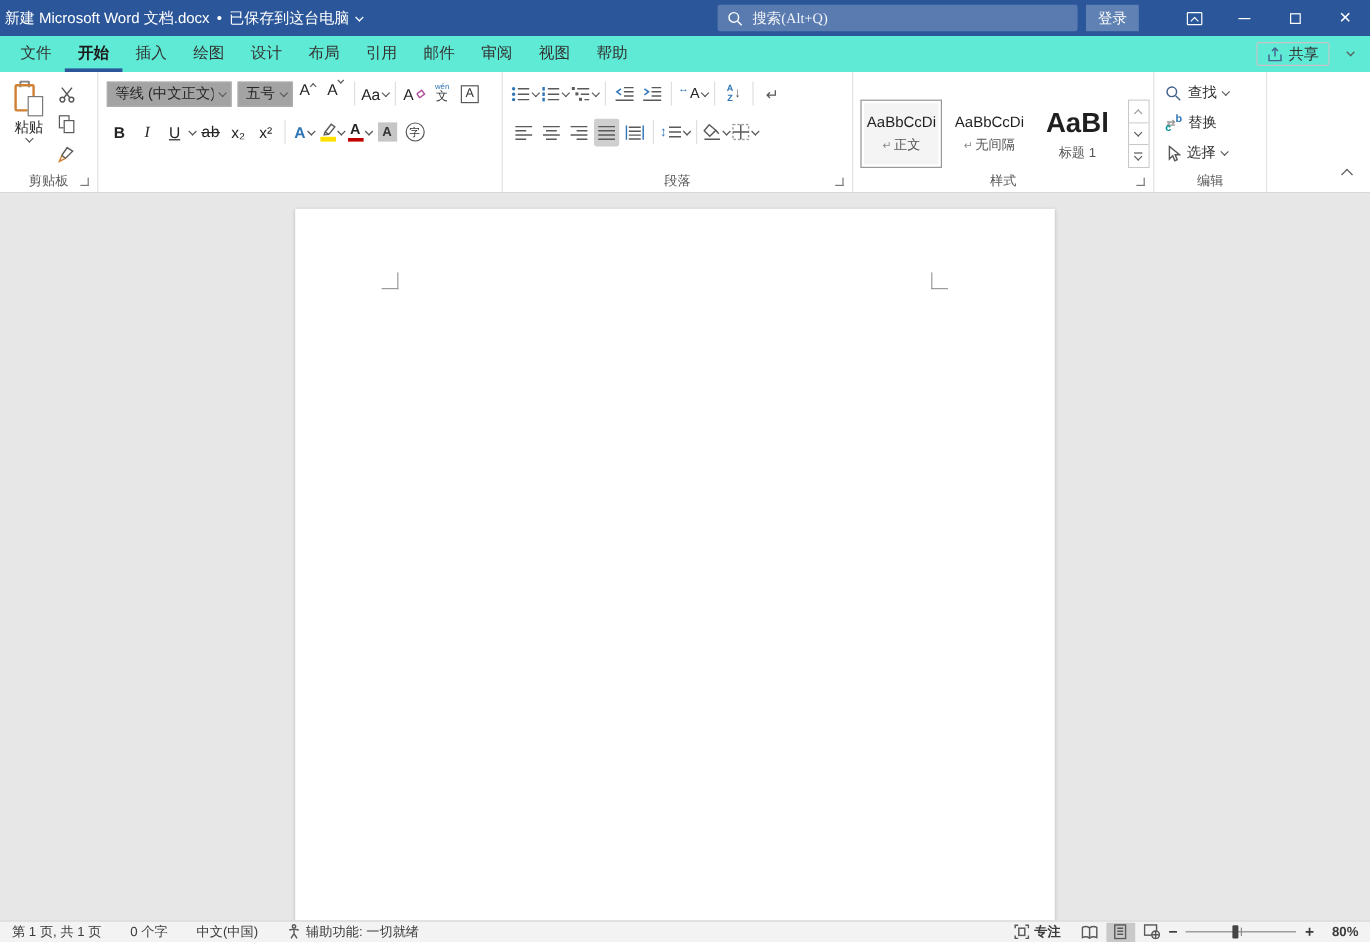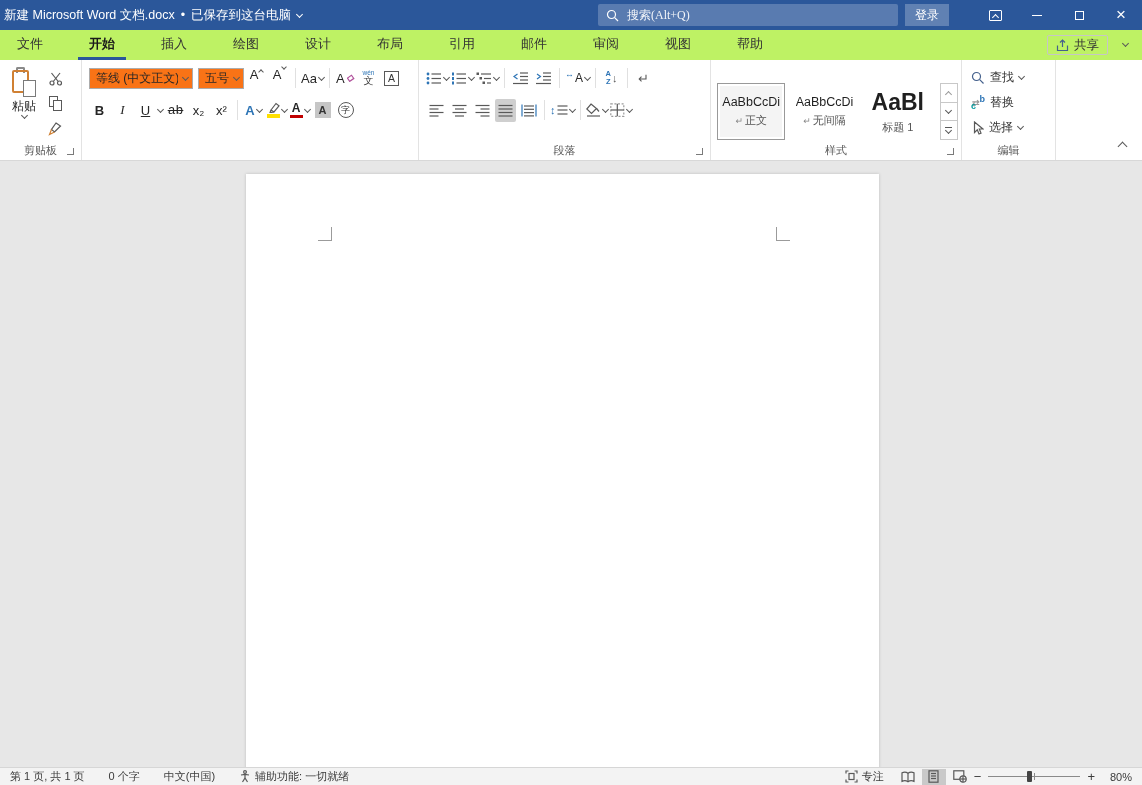--- a/index.html
+++ b/index.html
@@ -32,21 +32,21 @@
            display:flex; align-items:center; justify-content:center; font-size:12px; cursor:pointer; }
   .winbtns { position:absolute; right:0; top:0; height:30px; display:flex; align-items:center; }
   .winbtn { width:42px; height:30px; display:flex; align-items:center; justify-content:center; cursor:pointer; }
   .maxbox { width:9px; height:9px; border:1px solid #fff; }
   .minbar { width:10px; height:1px; background:#fff; }
   .ribopt { width:13px; height:11px; border:1px solid #fff; border-radius:1px; position:relative; }
   .ribopt:after { content:""; position:absolute; left:3px; top:4px; width:4px; height:4px;
                   border-left:1px solid #fff; border-top:1px solid #fff; transform:rotate(45deg); }
 
   
-  .tabrow { position:absolute; top:30px; left:0; right:0; height:30px; background:#bef264; display:flex; align-items:stretch; padding-left:6px;gap:24px; }
+  .tabrow { position:absolute; top:30px; left:0; right:0; height:30px; background:#5eead4; display:flex; align-items:stretch; padding-left:6px; }
   .tab { display:flex; align-items:center; padding:0 11px; font-size:13px; color:#333; cursor:pointer; border-bottom:3px solid transparent; margin-bottom:0; }
   .tab.active { color:#1a1a1a; font-weight:bold; border-bottom-color:#2b579a; }
   .share { position:absolute; right:34px; top:5px; height:20px; border:1px solid #c6c6c6; border-radius:2px;
            display:flex; align-items:center; gap:5px; padding:0 8px; font-size:12.5px; color:#333; cursor:pointer; }
   .share-cv { position:absolute; right:14px; top:13px; }
 
   
   .ribbon { position:absolute; top:60px; left:0; right:0; height:101px; background:#fff;
             border-bottom:1px solid #d8d8d8; display:flex; }
   .group { position:relative; border-right:1px solid #e3e3e3; display:flex; flex-direction:column; padding:3px 3px 0; }
@@ -54,21 +54,21 @@
   .gfoot { height:20px; display:flex; align-items:center; justify-content:center; font-size:11px; color:#595959; position:relative; }
   .launch { position:absolute; right:4px; bottom:5px; width:7px; height:7px;
             border-right:1.2px solid #7a7a7a; border-bottom:1.2px solid #7a7a7a; cursor:pointer; }
   .rrow { display:flex; align-items:center; gap:2px; height:30px; padding:0 4px; }
   .rbtn { display:inline-flex; align-items:center; justify-content:center; min-width:21px; height:23px;
           font-size:13px; color:#262626; gap:2px; cursor:pointer; background:none; border:none;
           font-family:"Liberation Sans",sans-serif; }
   .rbtn.sel { background:#cfcfcf; border-radius:2px; }
   .vsep { width:1px; height:20px; background:#e0e0e0; margin:0 3px; }
   .combo { display:flex; align-items:center; border:1px solid #acacac; height:21px; padding:0 4px 0 6px;
-           font-size:12px; color:#262626; background:#f97316; cursor:pointer; white-space:nowrap; }
+           font-size:12px; color:#262626; background:#a3a3a3; cursor:pointer; white-space:nowrap; }
   .combo .cv { margin-left:5px; }
   svg.ic { display:block; }
   svg.ic line, svg.ic path, svg.ic rect, svg.ic circle, svg.ic polyline { stroke:#595959; stroke-width:1.2; fill:none; }
   svg.ic .acc { stroke:#2e75b6; }
   svg.ic .fillacc { fill:#2e75b6; stroke:none; }
   svg.ic .fillgray { fill:#595959; stroke:none; }
 
   
   .g-clip { width:82px; }
   .paste { display:flex; flex-direction:column; align-items:center; width:42px; cursor:pointer; }
@@ -153,21 +153,21 @@
            border-right:1px solid #9b9b9b; border-bottom:1px solid #9b9b9b; }
   .cropR { position:absolute; left:530px; top:53px; width:14px; height:14px;
            border-left:1px solid #9b9b9b; border-bottom:1px solid #9b9b9b; }
 
   
   .statusbar { position:absolute; bottom:0; left:0; right:0; height:18px; background:#f3f3f3;
                border-top:1px solid #d6d6d6; display:flex; align-items:center; font-size:11px; color:#3b3b3b;
                padding:0 10px; }
   .sb-item { margin-right:24px; cursor:pointer; display:flex; align-items:center; gap:4px; white-space:nowrap; }
   .sb-spacer { flex:1; }
-  .sb-right { display:flex; align-items:center; gap:2px; }
+  .sb-right { display:flex; align-items:center; gap:2px;font-weight:bold; }
   .viewbtn { width:24px; height:16px; display:flex; align-items:center; justify-content:center; cursor:pointer; }
   .viewbtn.sel { background:#c9c9c9; }
   .zoomwrap { display:flex; align-items:center; gap:7px; }
   .track { width:92px; height:1px; background:#8a8a8a; position:relative; cursor:pointer; }
   .notch { position:absolute; left:50%; top:-3px; width:1px; height:7px; background:#8a8a8a; }
   .handle { position:absolute; left:42%; top:-5px; width:5px; height:11px; background:#444; border-radius:1px; cursor:pointer; }
   .zoompct { width:30px; text-align:right; cursor:pointer; }
   .zbtn { font-size:13px; color:#3b3b3b; cursor:pointer; }
 </style>
 </head>

